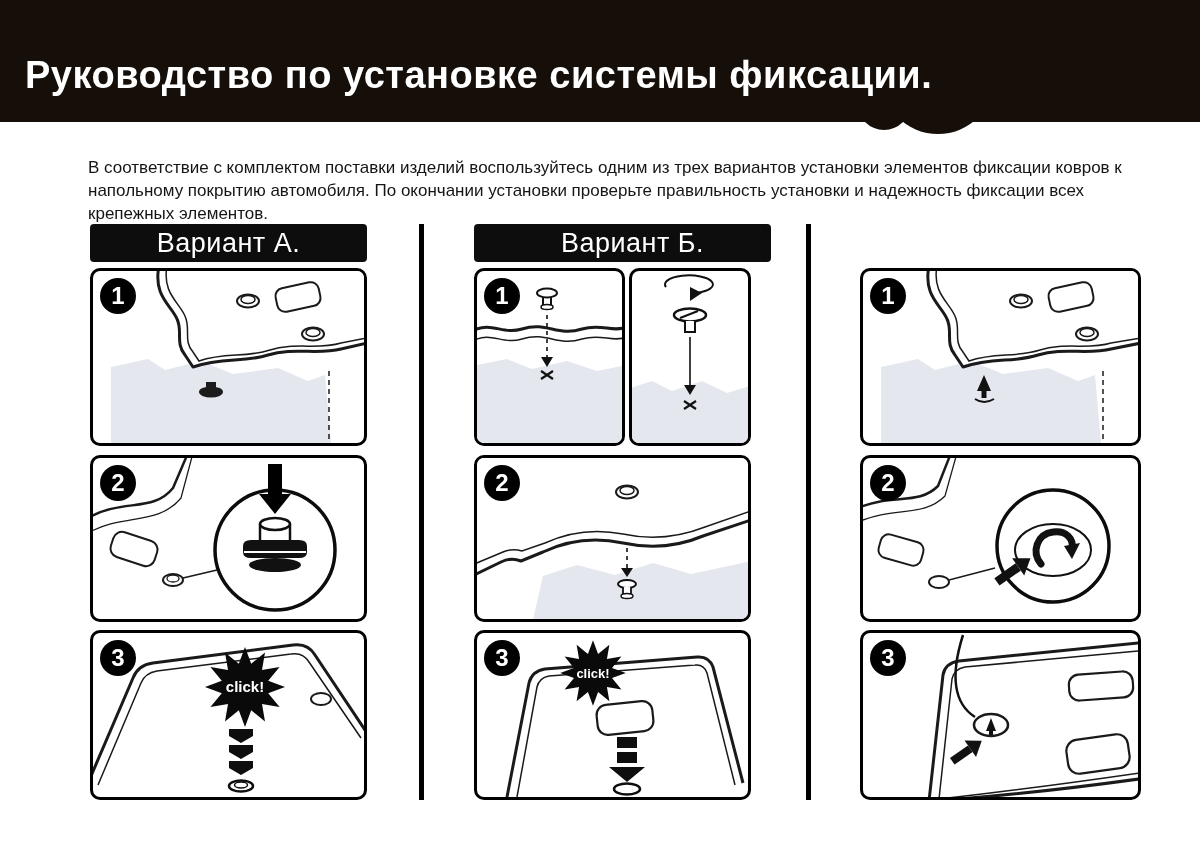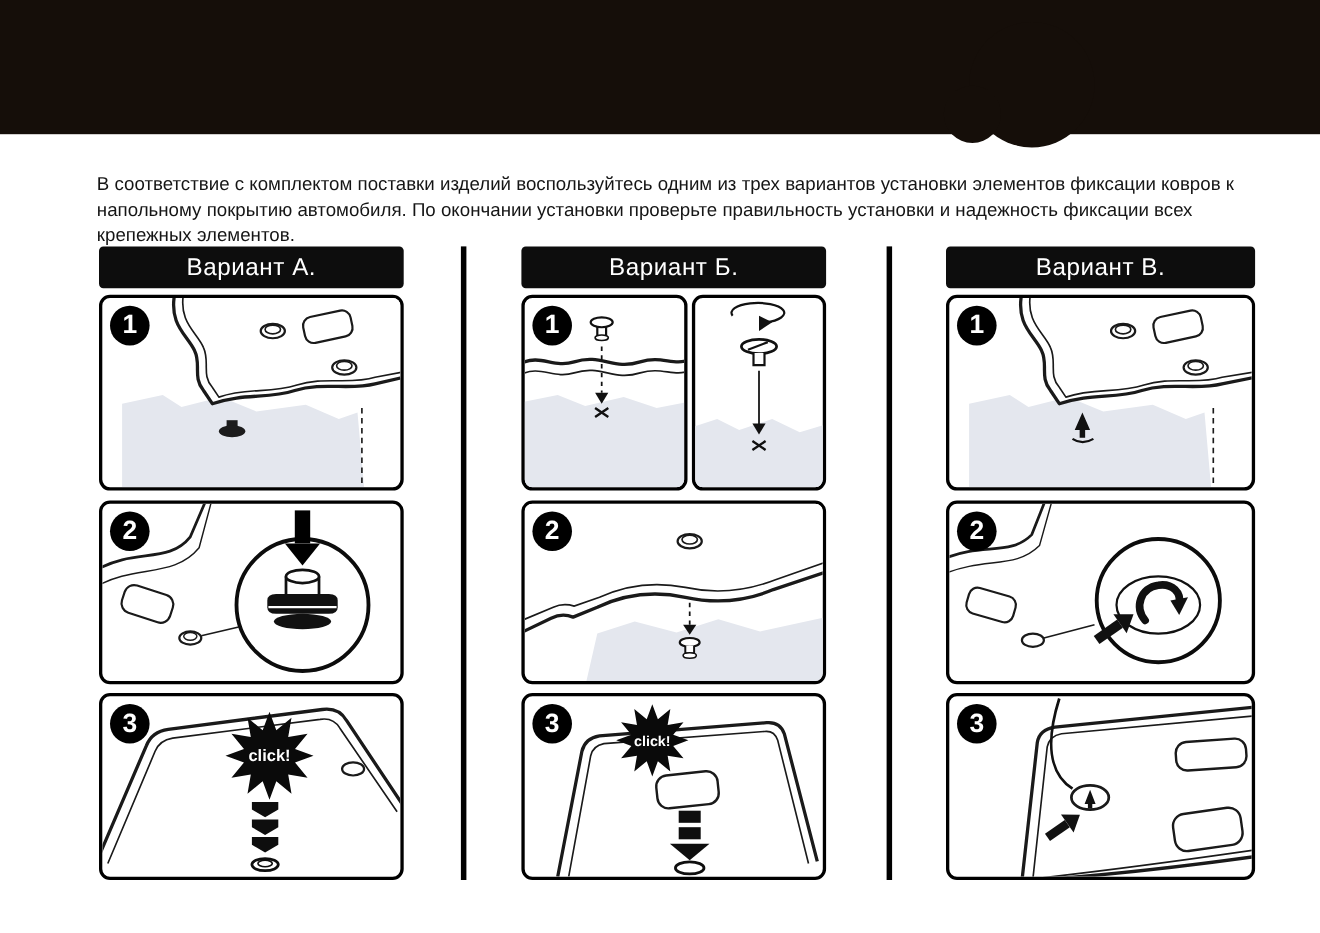--- a/index.html
+++ b/index.html
@@ -17,21 +17,21 @@
   .circle{position:absolute;border-radius:50%;background:#150e09;}
   .circle-big{left:881px;top:20px;width:114px;height:114px;}
   .circle-small{left:858px;top:78px;width:52px;height:52px;}
   .intro{
     position:absolute;left:88px;top:132px;width:1048px;
     font-size:17px;line-height:23px;color:#151515;margin-top:24px;
   }
   .variant-header{
     position:absolute;top:224px;height:38px;background:#0d0d0d;color:#fff;
     border-radius:4px;display:flex;align-items:center;justify-content:center;
-    font-size:22px;letter-spacing:0.5px;
+    font-size:27px;letter-spacing:0.5px;
   }
   .divider{position:absolute;top:224px;height:576px;width:5px;background:#000;}
   .panel{
     position:absolute;background:#fff;border:3px solid #000;border-radius:10px;
     box-sizing:border-box;overflow:hidden;
   }
   .panel svg{display:block;width:100%;height:100%;}
   .badge{
     position:absolute;left:7px;top:7px;width:36px;height:36px;border-radius:50%;
     background:#000;color:#fff;font-weight:bold;font-size:24px;
@@ -40,26 +40,26 @@
   .star-text{font-family:"Liberation Sans",sans-serif;}
 </style>
 </head>
 <body>
 
 <div class="page">
 
   <div class="header-bar"></div>
   <div class="circle circle-big"></div>
   <div class="circle circle-small"></div>
+  <div class="header-title">Руководство по установке системы фиксации.</div>
 
   <div class="intro">В соответствие с комплектом поставки изделий воспользуйтесь одним из трех вариантов установки элементов фиксации ковров к напольному покрытию автомобиля. По окончании установки проверьте правильность установки и надежность фиксации всех крепежных элементов.</div>
 
   <div class="variant-header" style="left:90px;width:277px;">Вариант А.</div>
-  <div class="variant-header" style="left:474px;width:277px;">Вариант Б.</div>
-  <div class="variant-header" style="left:860px;width:281px;">Вариант В.</div>
+  <div class="variant-header" style="left:474px;width:277px;padding-left:20px;">Вариант Б.</div>
 
   <div class="divider" style="left:419px;"></div>
   <div class="divider" style="left:806px;"></div>
 
   <div class="panel" style="left:90px;top:268px;width:277px;height:178px;">
     <svg viewBox="0 0 271 172" preserveAspectRatio="none">
       <g>
         <path d="M18,96 L55,88 L72,99 L108,90 L140,103 L185,97 L215,110 L232,104 L238,172 L18,172 Z" fill="#e4e7ee"></path>
       </g>
       <g>

